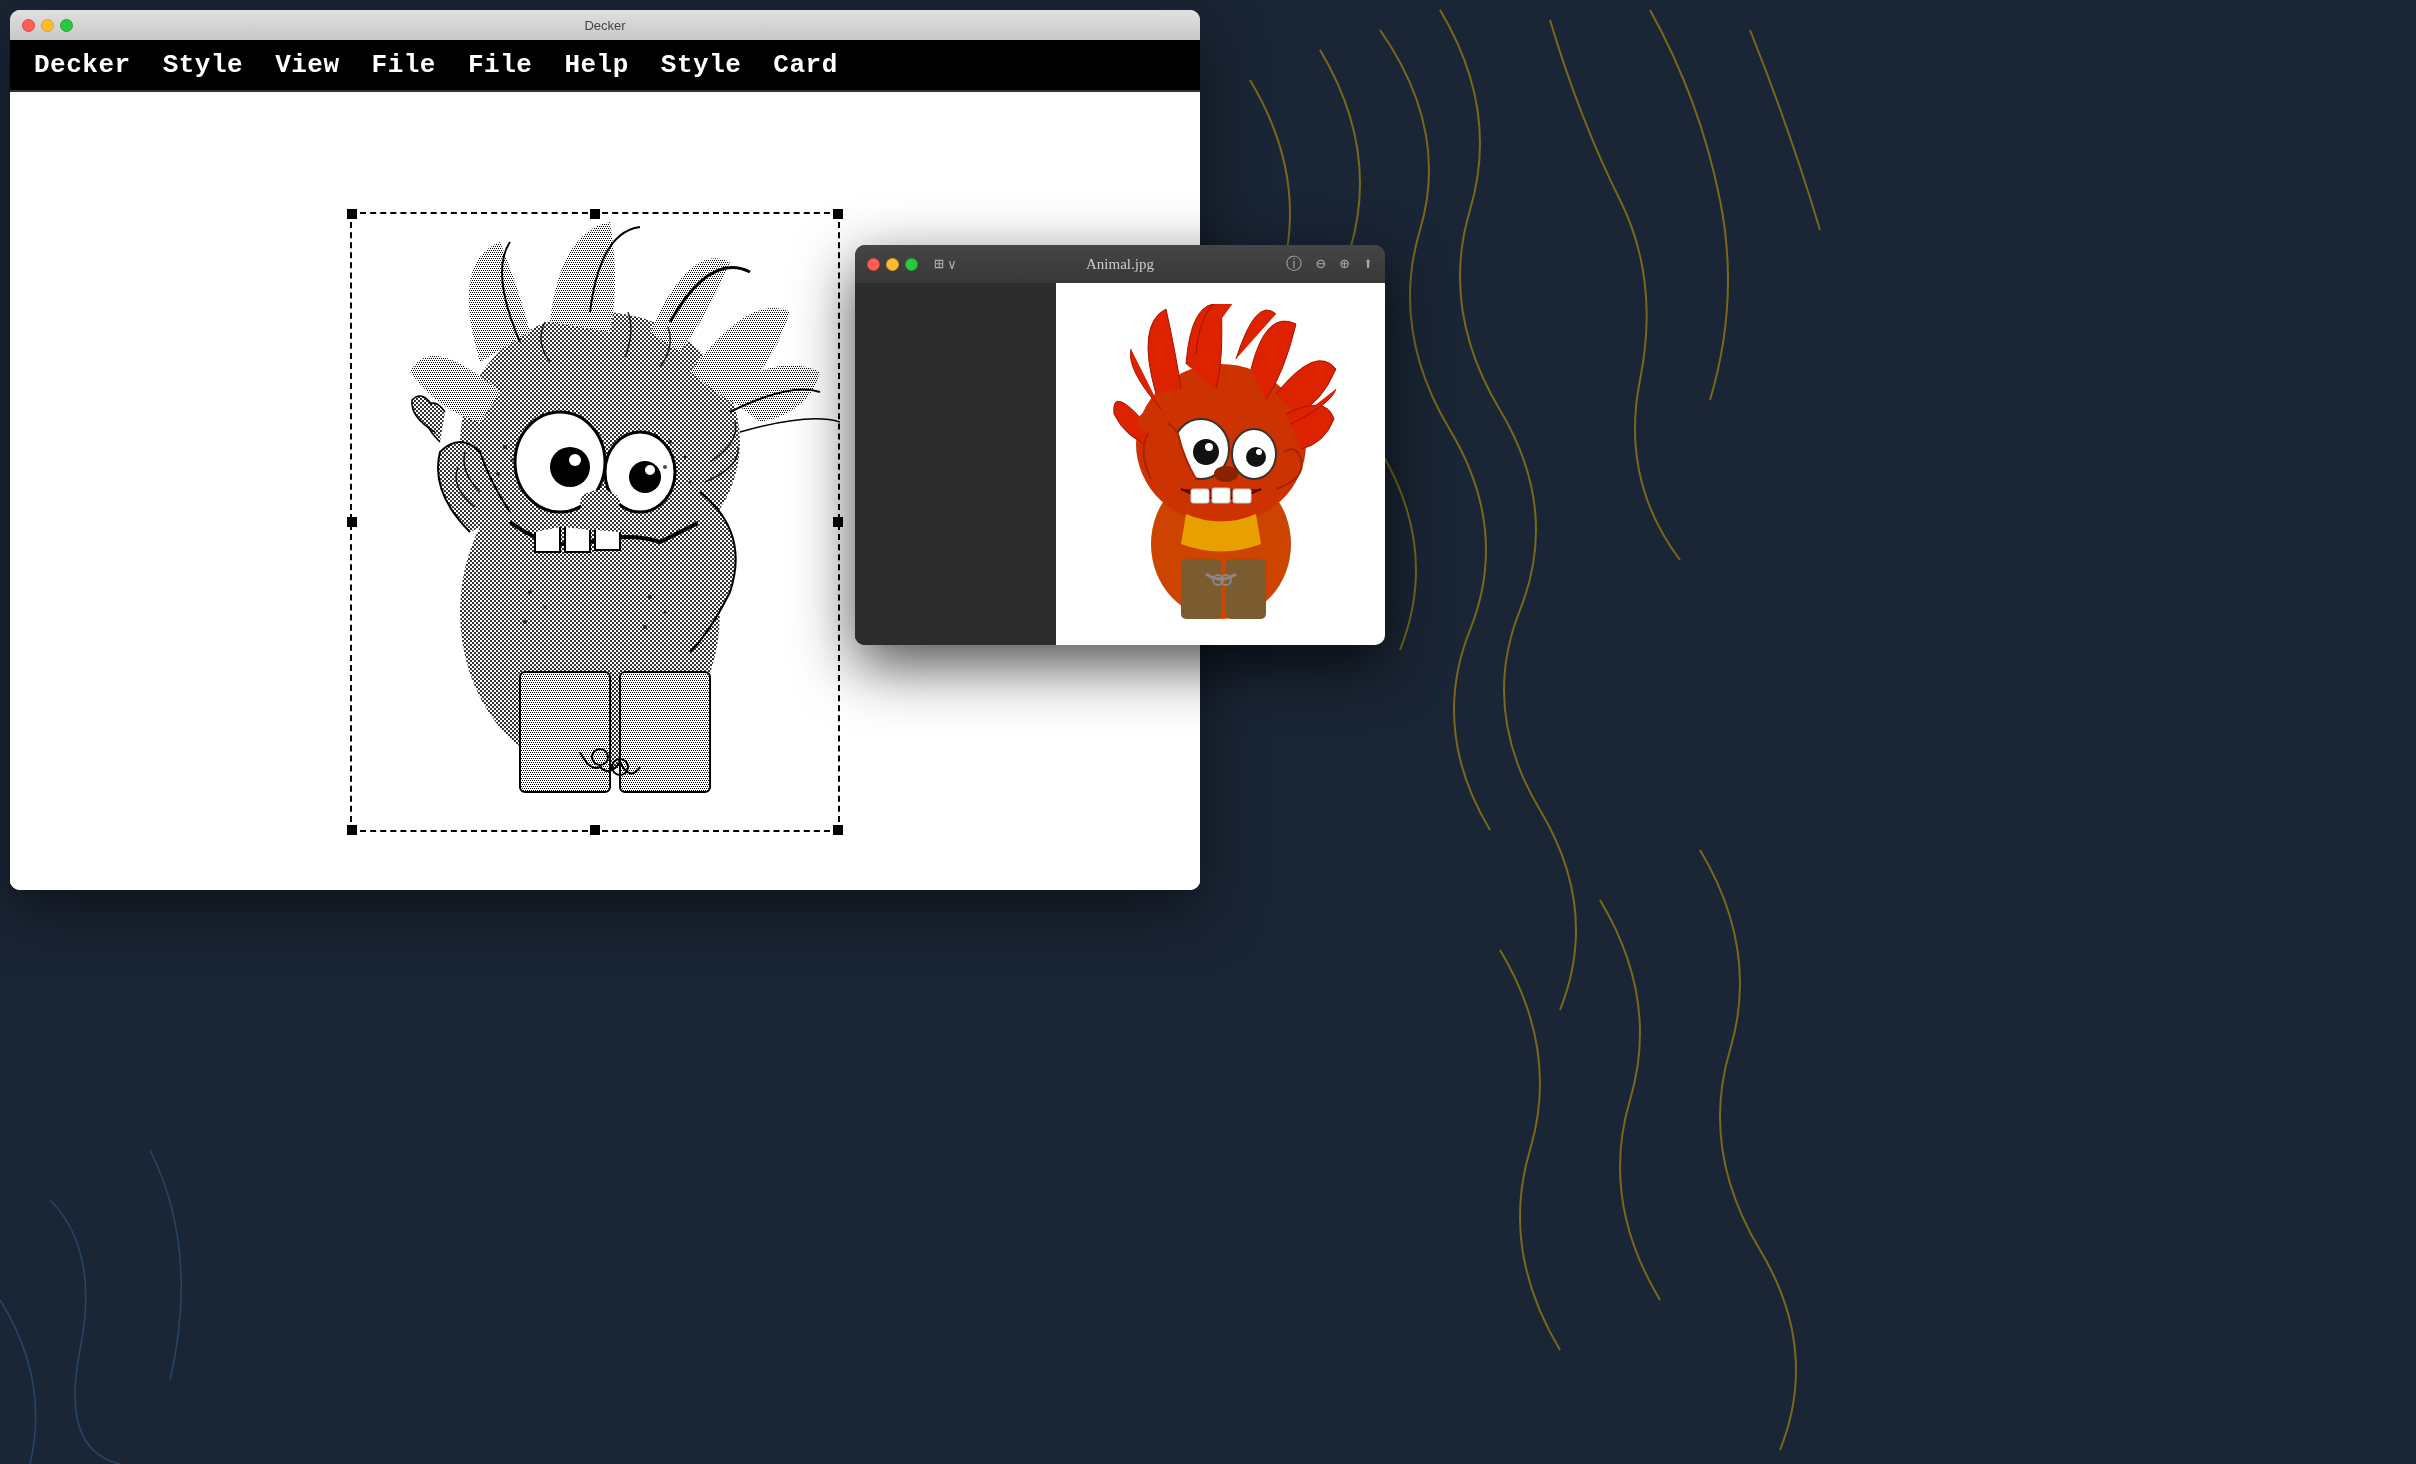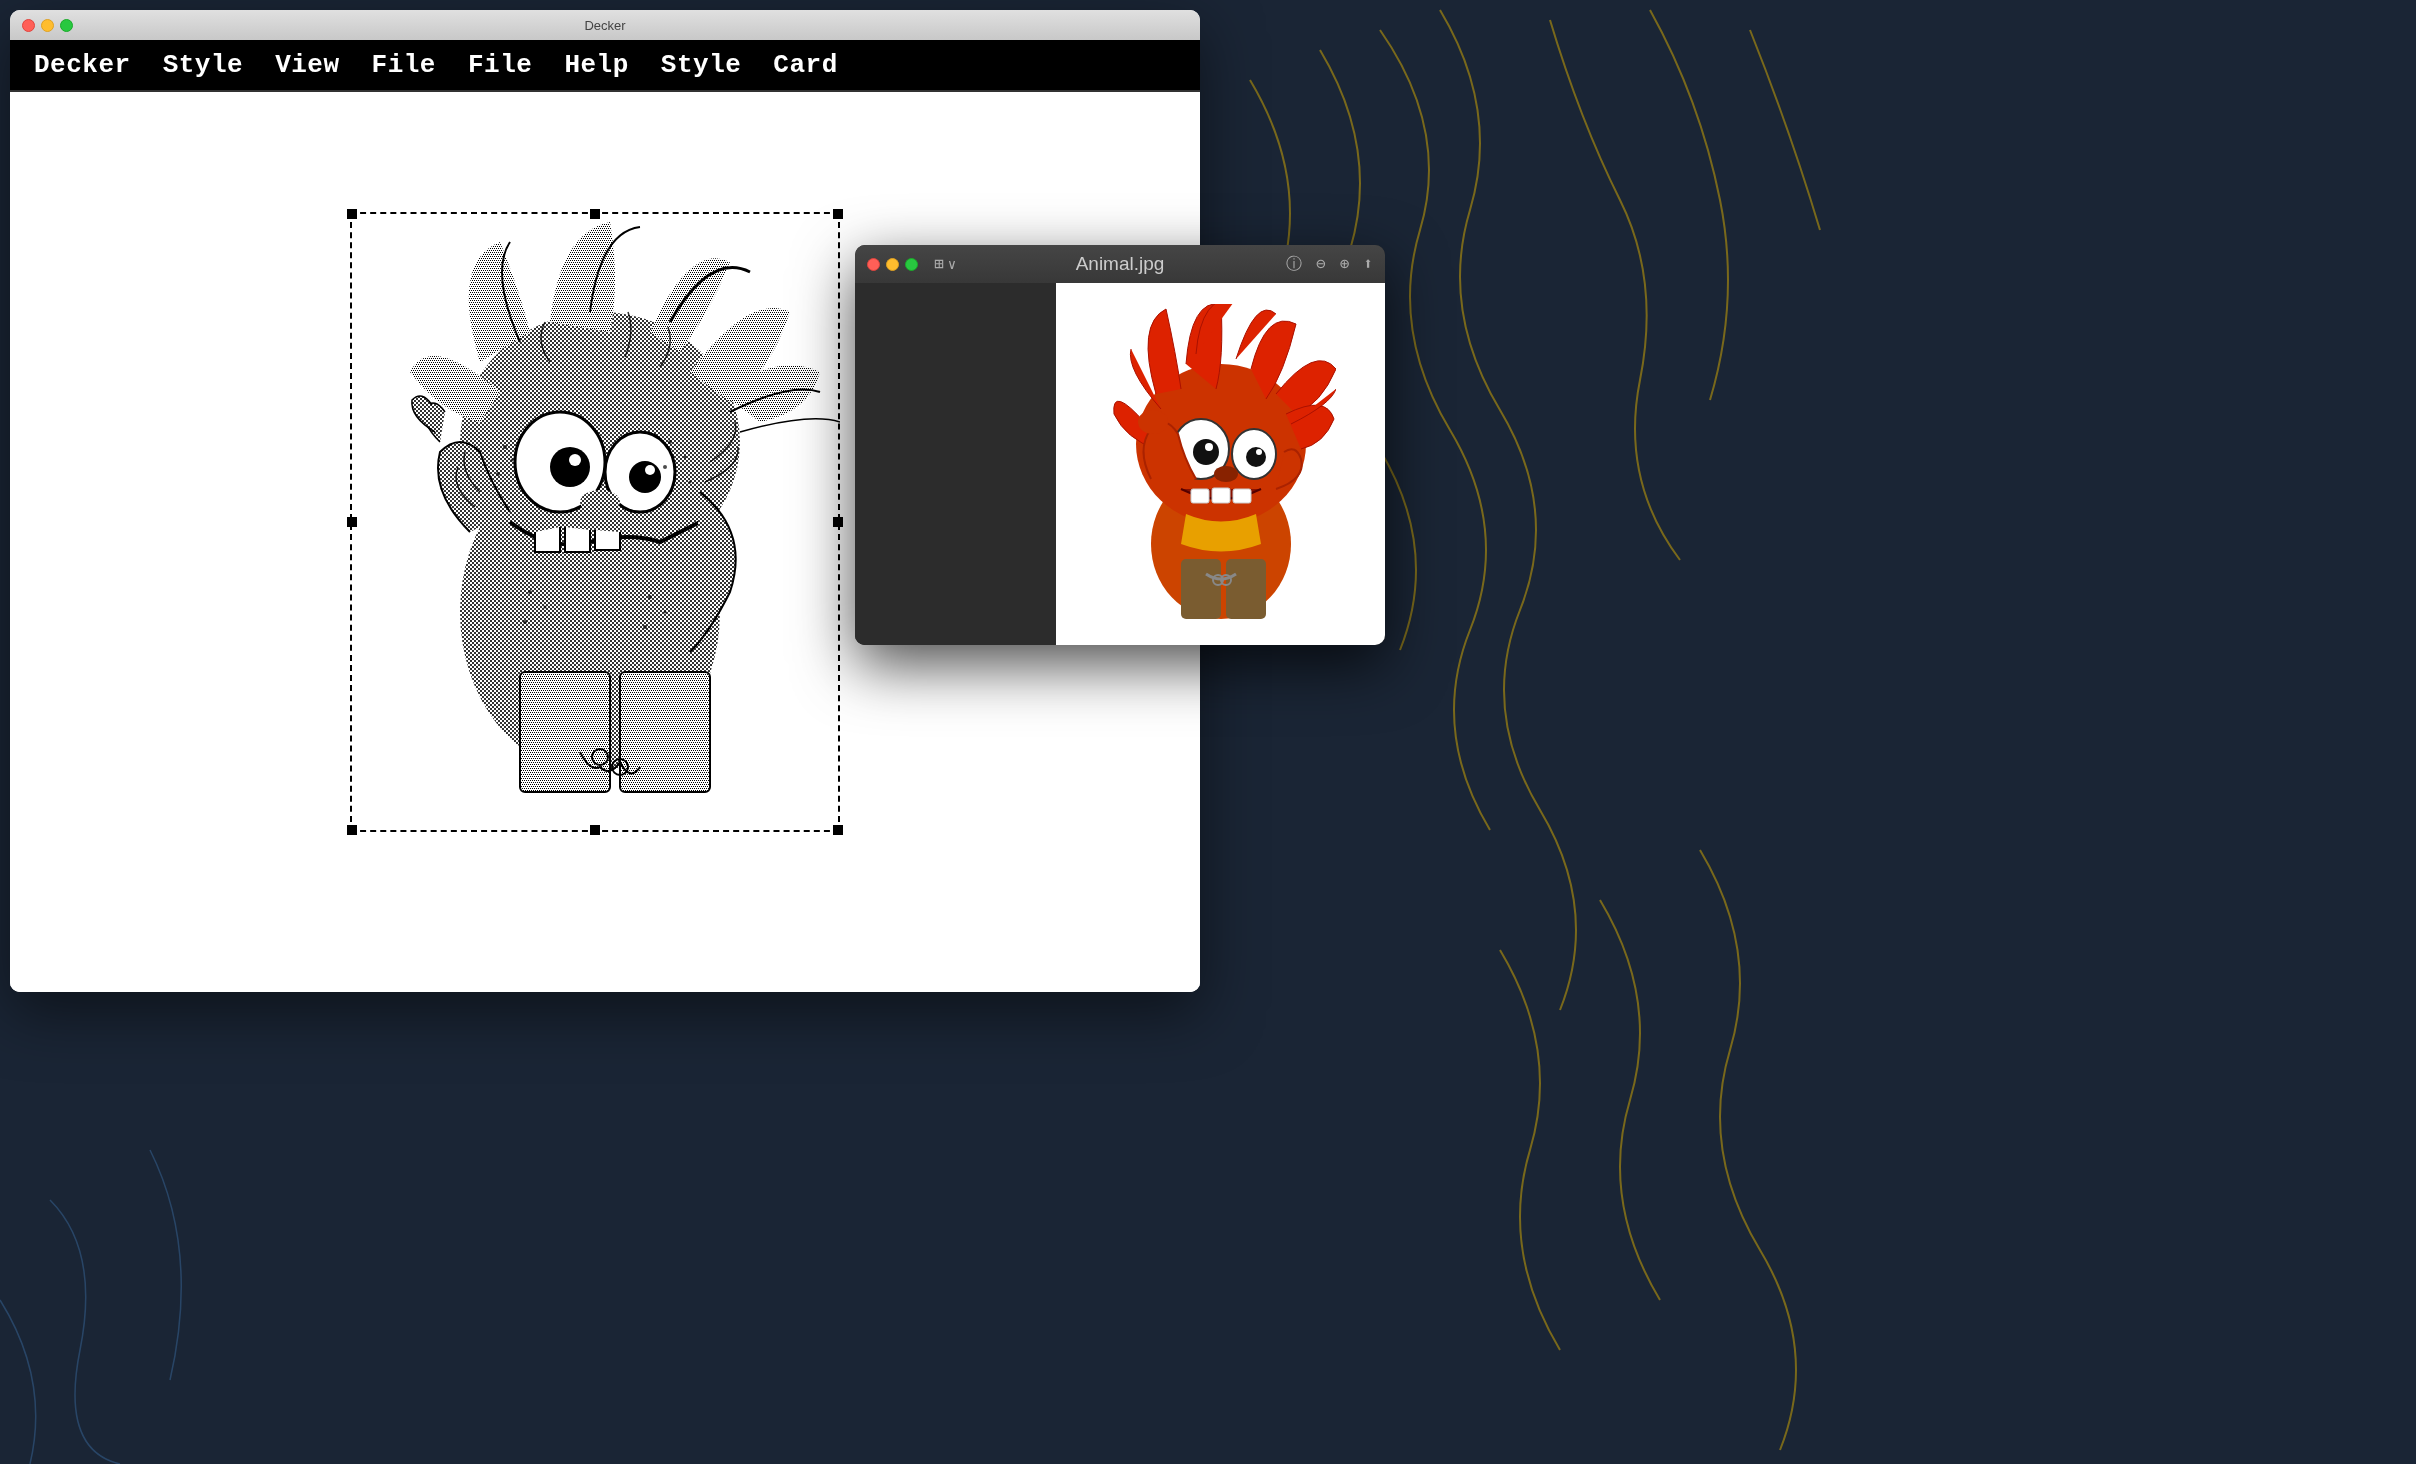--- a/index.html
+++ b/index.html
@@ -15,21 +15,21 @@
       overflow: hidden;
       position: relative;
     }
 
     
     .decker-window {
       position: absolute;
       top: 10px;
       left: 10px;
       width: 1190px;
-      height: 982px;
+      height: 880px;
       background: #ffffff;
       border-radius: 10px;
       overflow: hidden;
       box-shadow: 0 20px 60px rgba(0,0,0,0.5);
       z-index: 10;
     }
 
     .window-titlebar {
       background: #d0d0d0;
       background: linear-gradient(180deg, #e0e0e0 0%, #c8c8c8 100%);
@@ -170,22 +170,22 @@
       align-items: center;
       padding: 0 12px;
       position: relative;
     }
 
     .preview-title {
       position: absolute;
       left: 50%;
       transform: translateX(-50%);
       color: #cccccc;
-      font-size: 19px;
-      font-family: Liberation Sans, sans-serif;
+      font-size: 15px;
+      font-family: Liberation Serif, serif;
     }
 
     .preview-toolbar-icons {
       position: absolute;
       right: 12px;
       display: flex;
       gap: 14px;
       align-items: center;
     }
 

